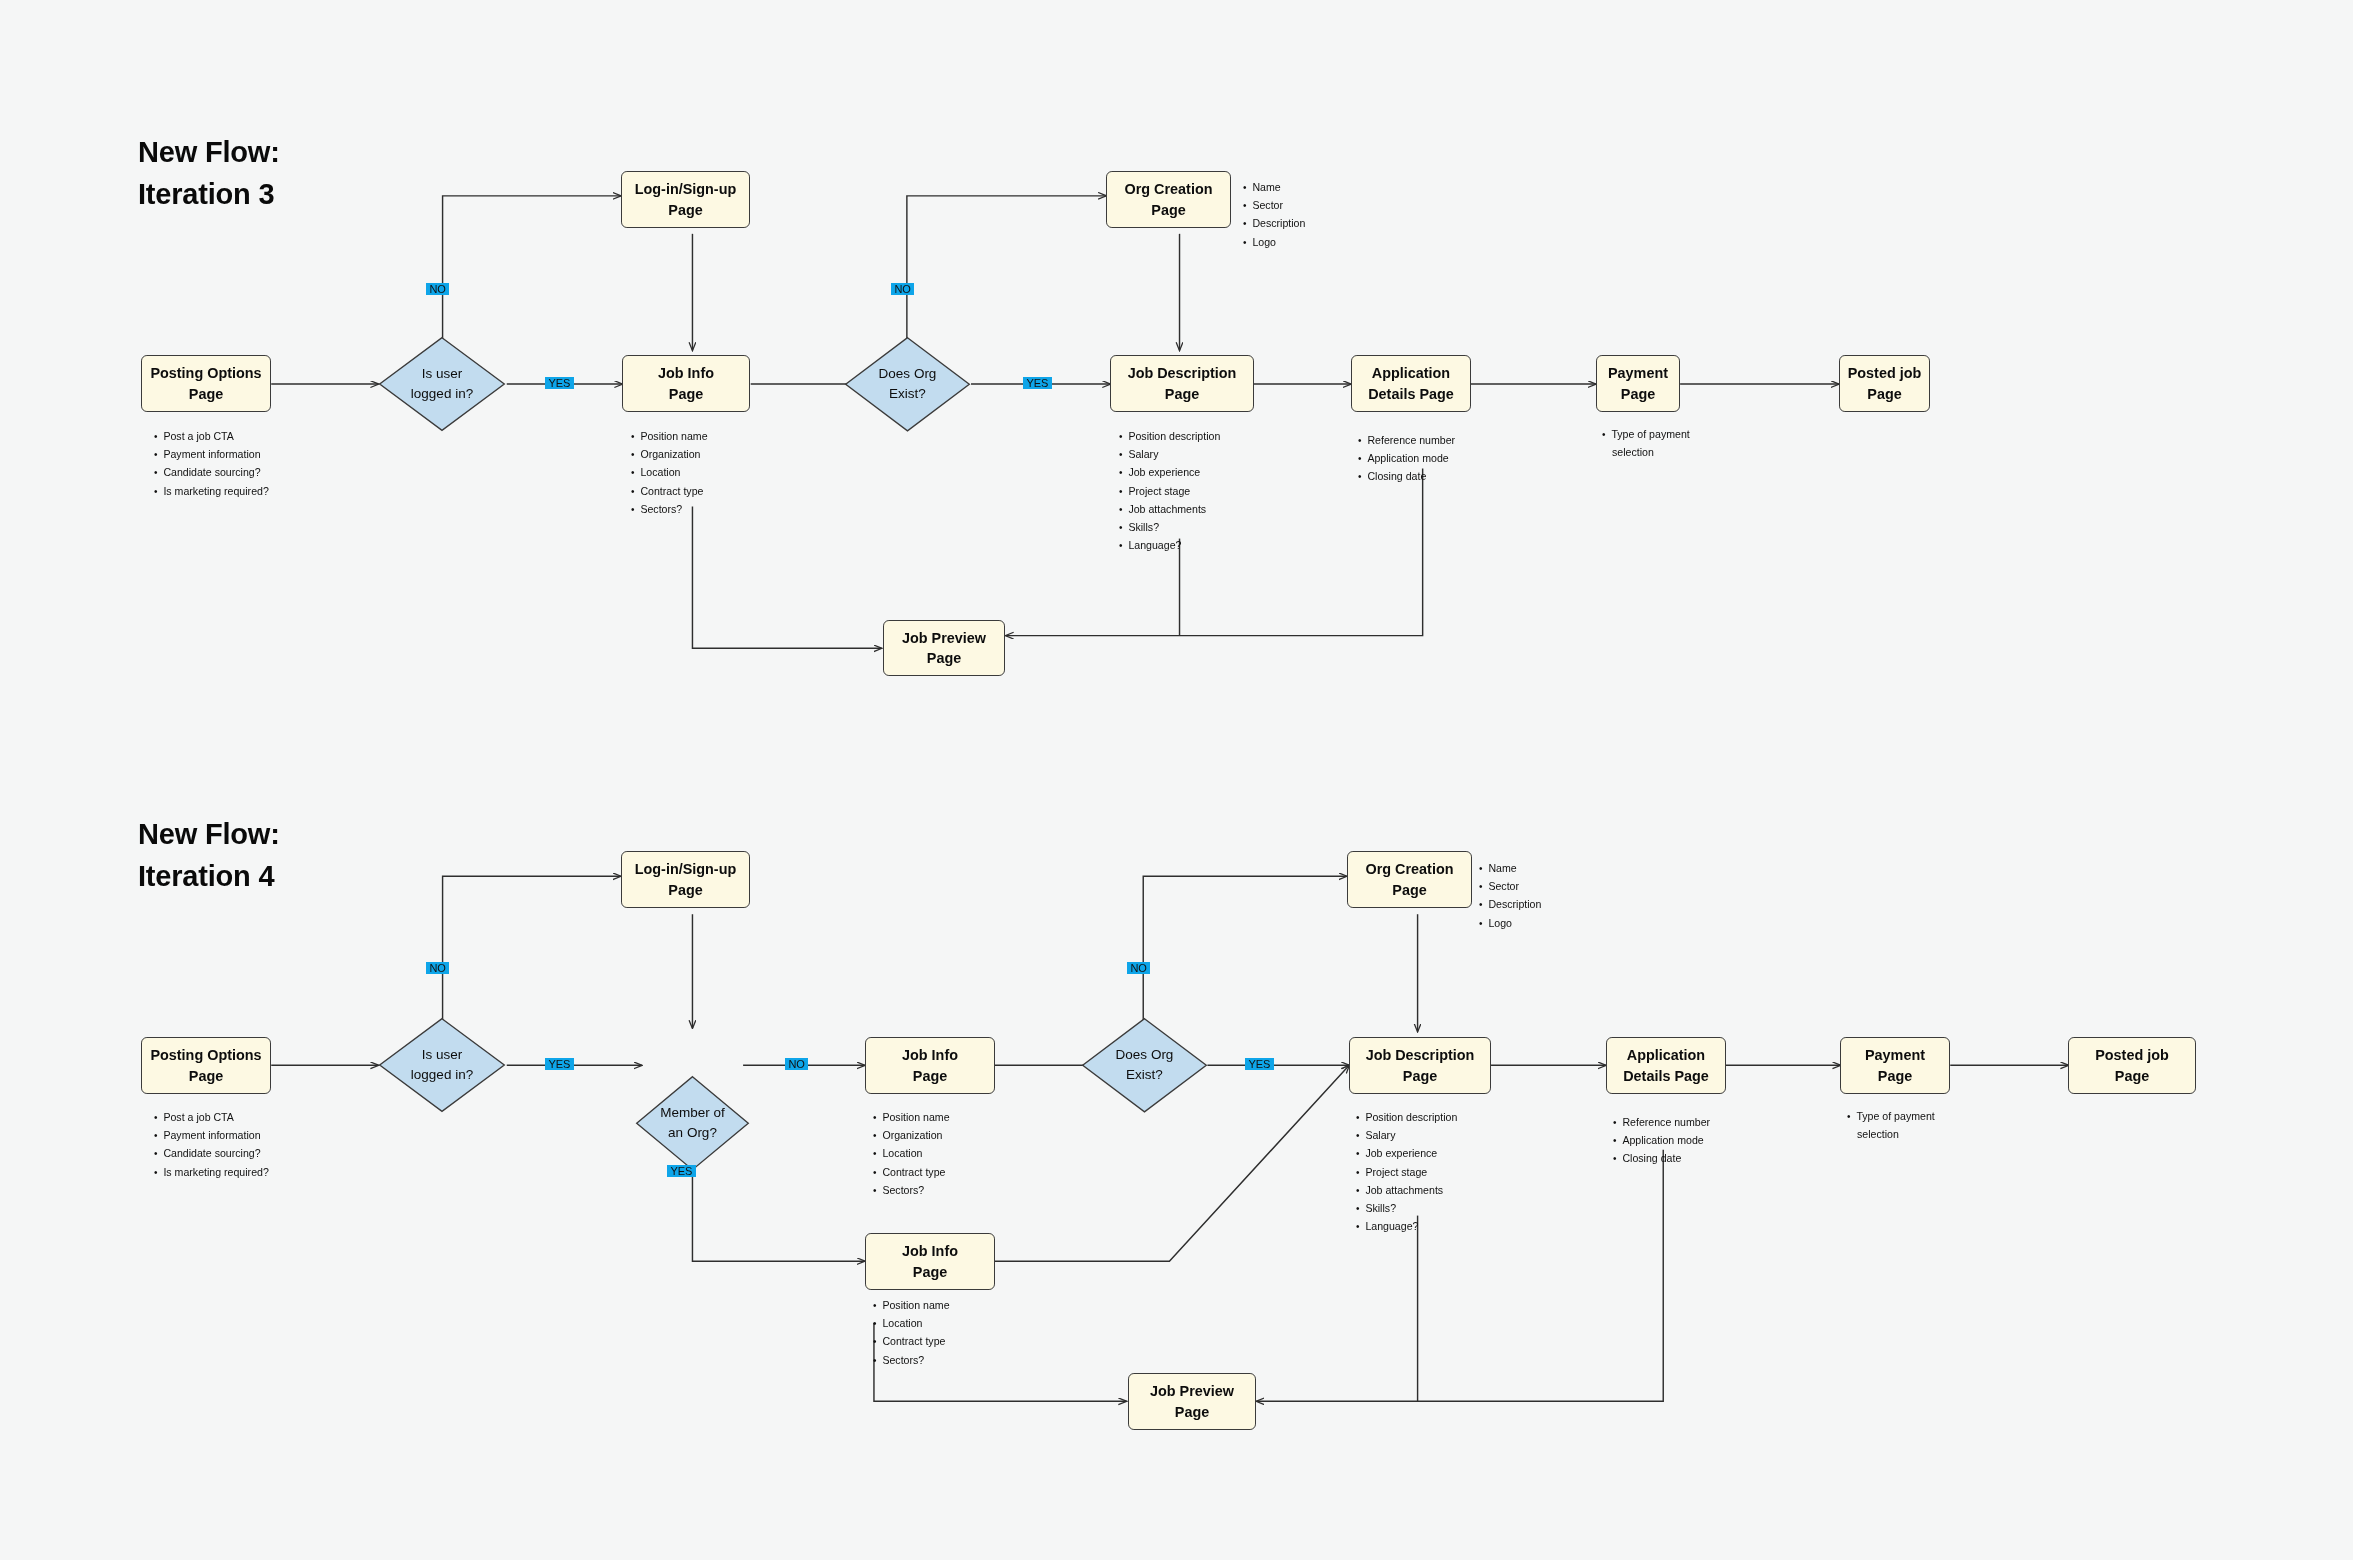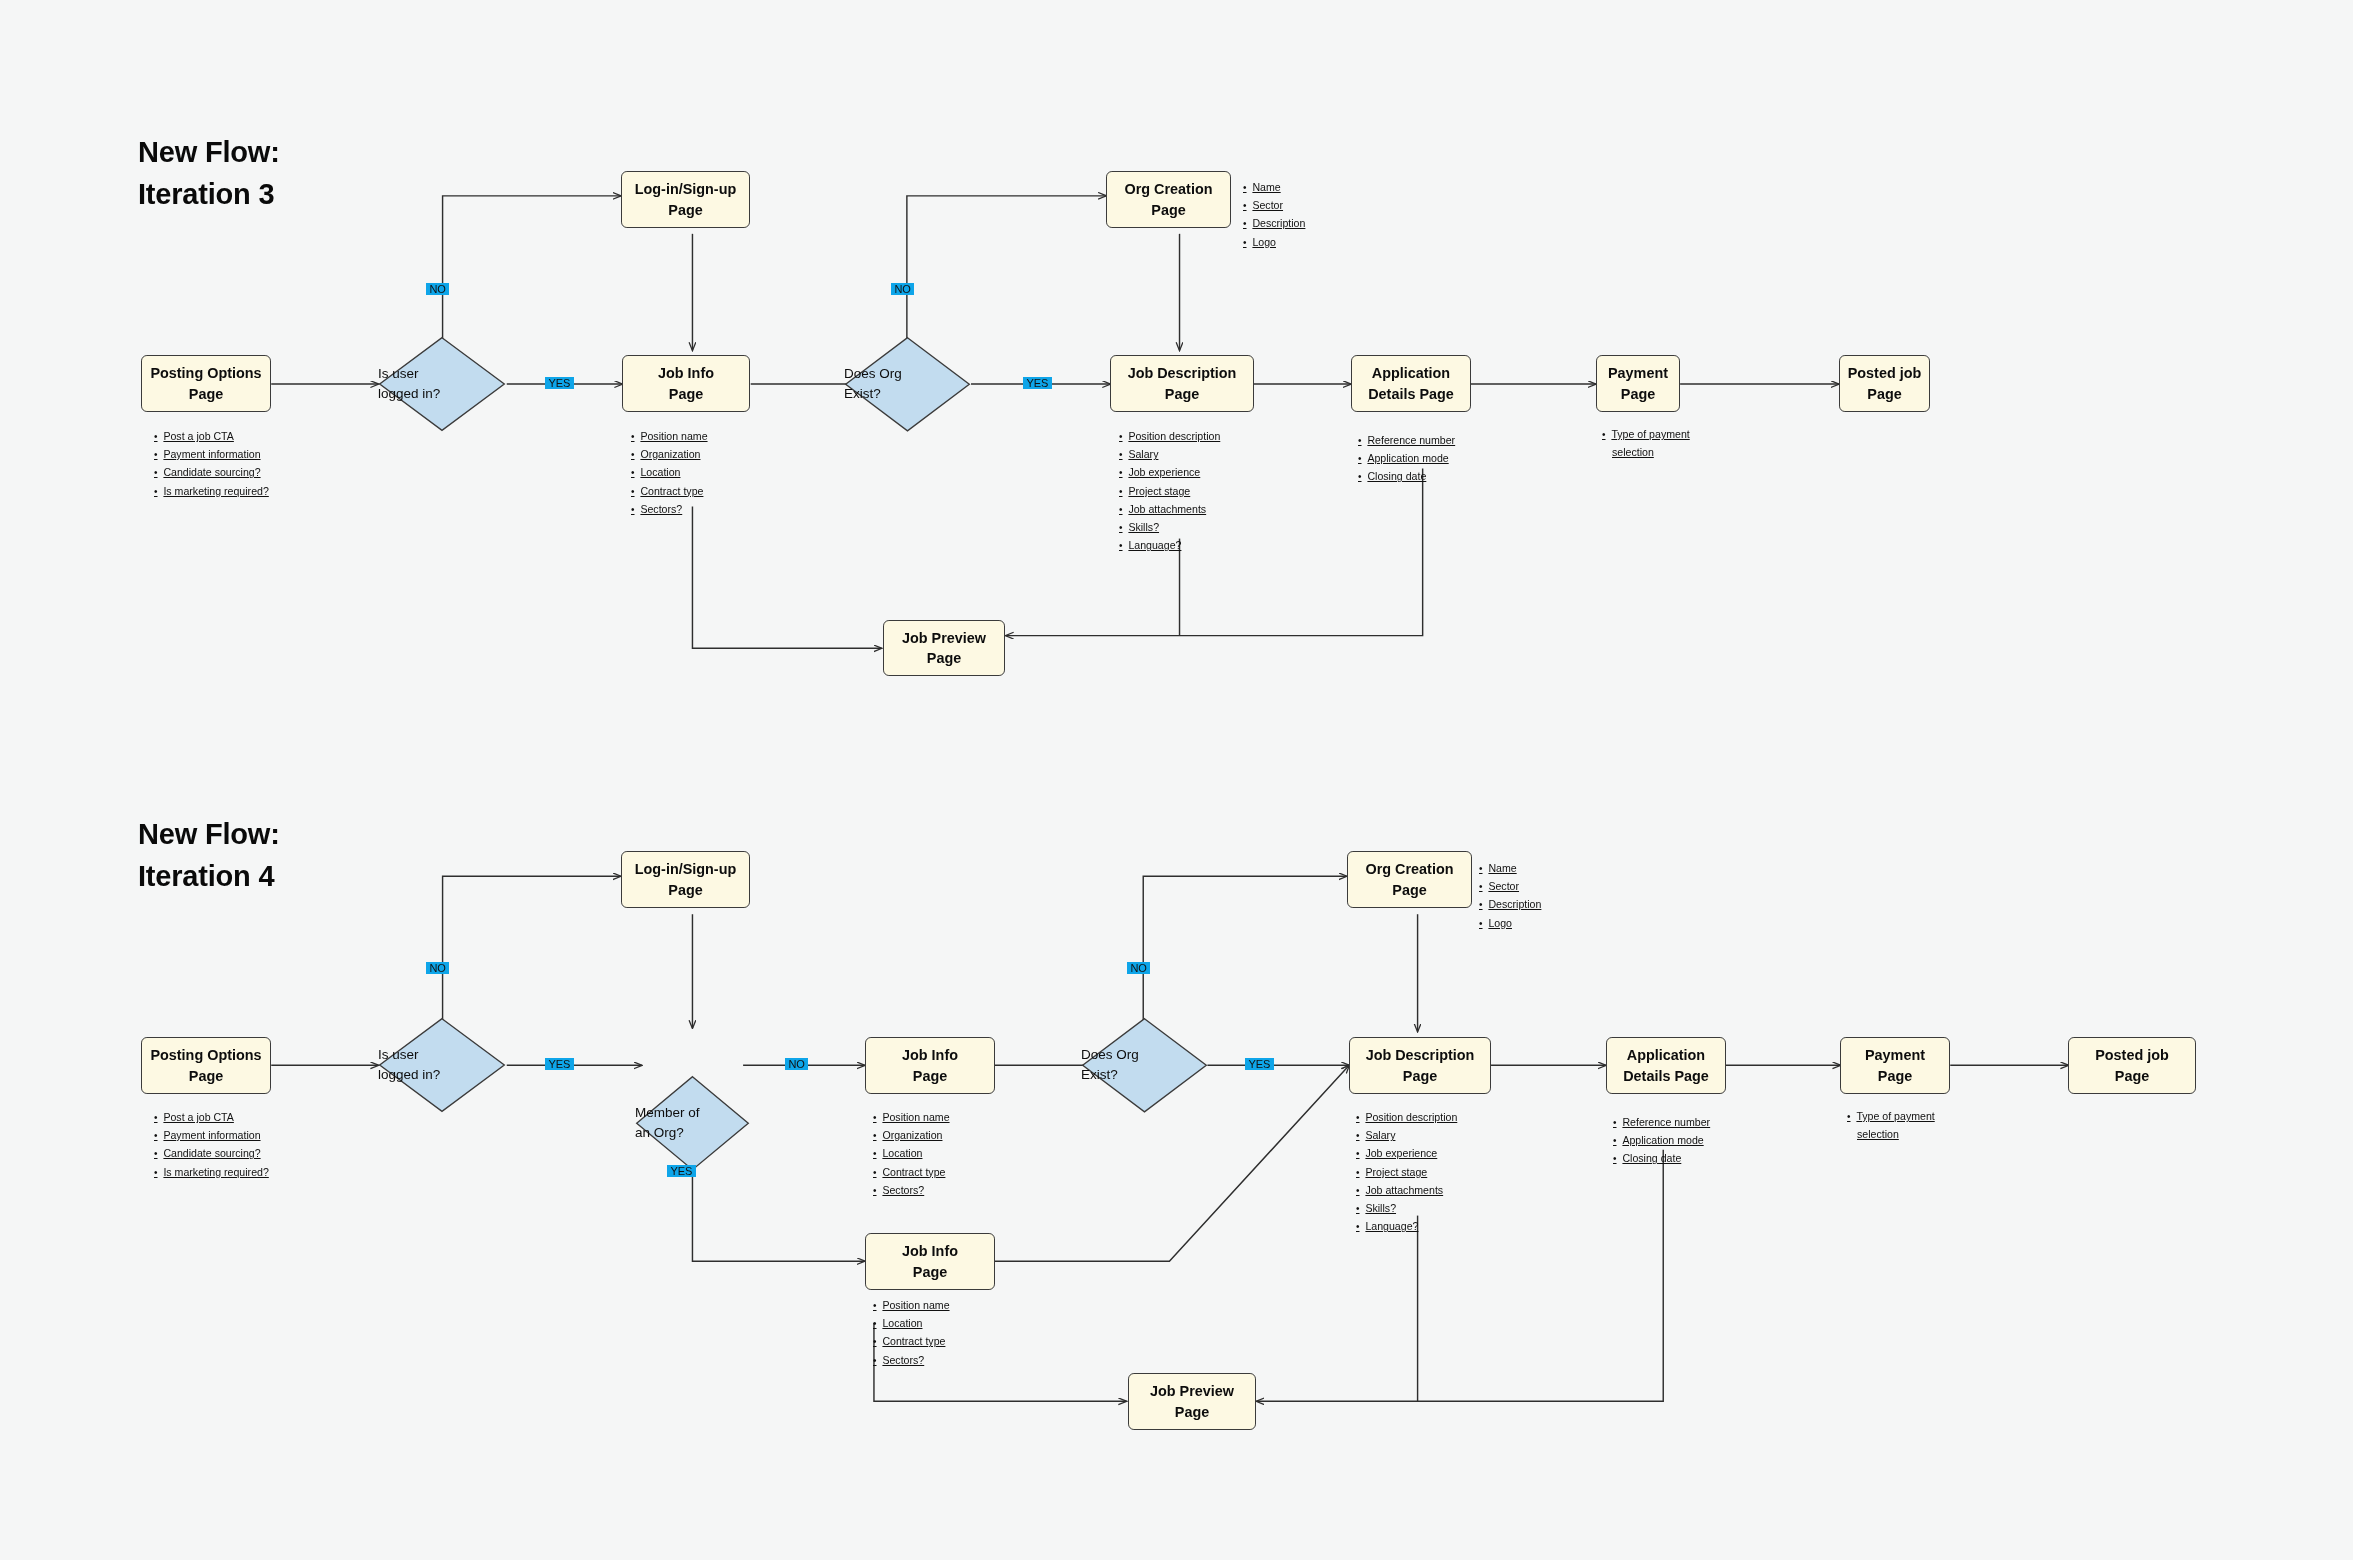--- a/index.html
+++ b/index.html
@@ -45,32 +45,32 @@
   .diamond{
     position:absolute;
     box-sizing:border-box;
   }
   .diamond .dshape{
     position:absolute;inset:0;
   }
   .diamond .dlabel{
     position:absolute;inset:0;
     display:flex;flex-direction:column;
-    align-items:flex-start;justify-content:center;
+    align-items:center;justify-content:center;
     font-size:13.5px;line-height:1.45;color:#0d0d0d;
     text-align:center;
   }
 
   .bullets{
     position:absolute;
     font-size:10.6px;
     line-height:1.72;
     color:#111;
   }
-  .bullets div{white-space:nowrap;text-decoration:underline;}
+  .bullets div{white-space:nowrap;}
   .bullets div::before{content:"\2022";margin-right:5.9px;font-size:10px;}
   .bullets div.cont::before{content:"";margin-right:0;padding-left:10px;}
 
   .edge-label{
     position:absolute;
     font-size:11px;
     color:#111;
     background:#0ea5e9;
     padding:0 3.4px;
     white-space:nowrap;

